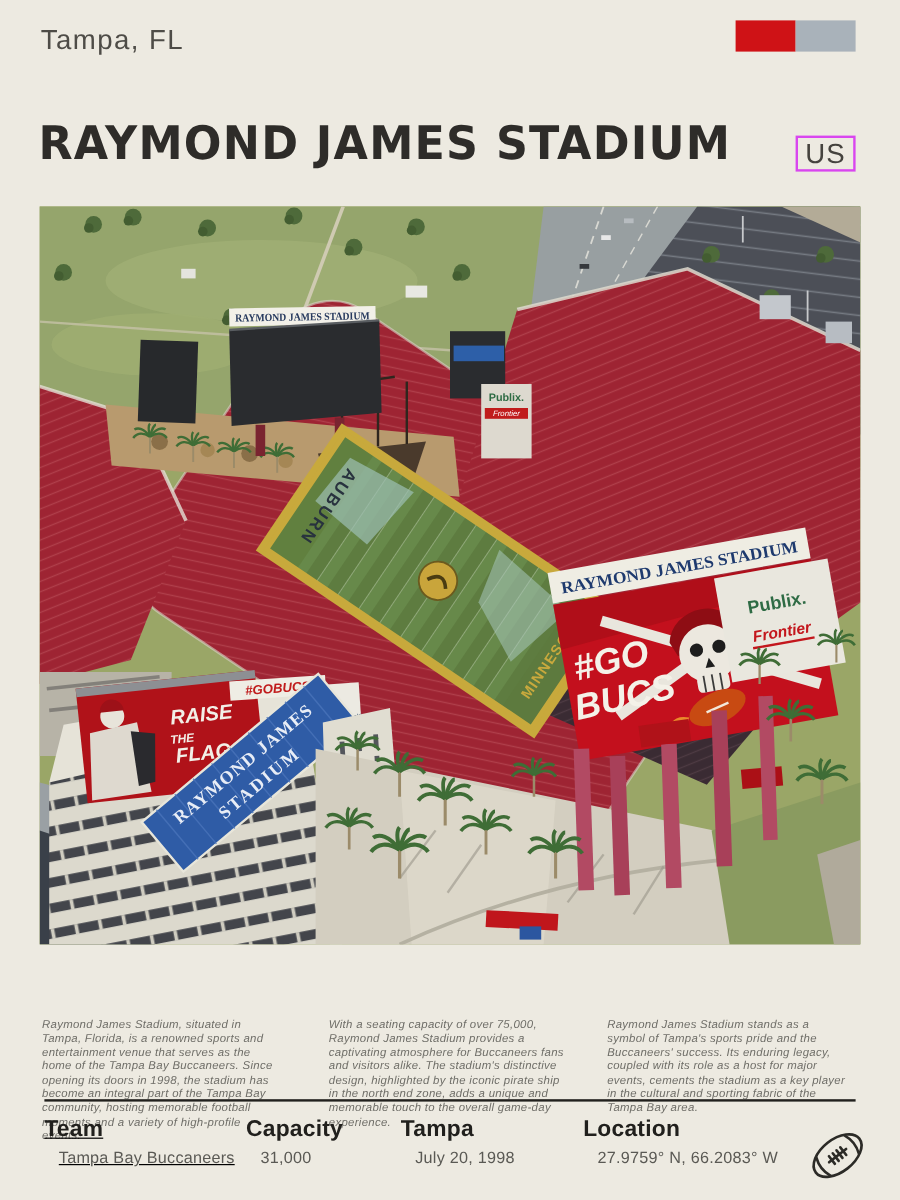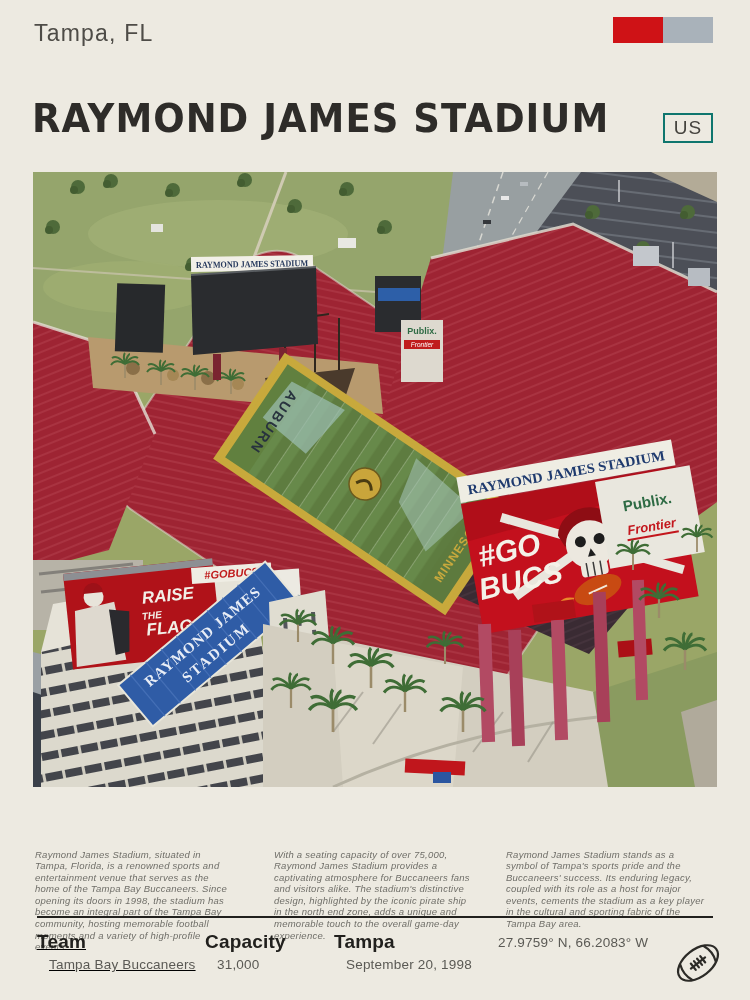--- a/index.html
+++ b/index.html
@@ -17,21 +17,21 @@
   .blk-red{left:613px;background:#cf1216;}
   .blk-gray{left:663px;background:#a9b2ba;}
   .title{
     left:32px;top:97px;width:640px;
     font-family:"DejaVu Sans",sans-serif;font-weight:bold;
     font-size:37px;letter-spacing:1px;color:#2e2c29;white-space:nowrap;
     transform:scaleY(1.04);transform-origin:left top;
   }
   .usbox{
     left:663px;top:113px;width:50px;height:30px;box-sizing:border-box;
-    border:2px solid #0f766e;color:#45433e;font-size:19px;letter-spacing:1px;
+    border:2px solid #d946ef;color:#45433e;font-size:23px;letter-spacing:1px;
     display:flex;align-items:center;justify-content:center;
   }
   
   .photo{left:33px;top:172px;width:684px;height:615px;background:#9aa667;}
   
   .para{
     top:839px;width:200px;font-size:9.5px;line-height:1.22;font-style:italic;
     color:#6f6e68;letter-spacing:0.25px;
   }
   .p1{left:35px;} .p2{left:274px;} .p3{left:506px;}
@@ -341,23 +341,24 @@
 <div class="abs stat s1">
   <div class="lbl">Team</div>
   <div class="val">Tampa Bay Buccaneers</div>
 </div>
 <div class="abs stat s2">
   <div class="lbl">Capacity</div>
   <div class="val">31,000</div>
 </div>
 <div class="abs stat s3">
   <div class="lbl">Tampa</div>
-  <div class="val">September 20, 1998</div>
+  <div class="val">July 20, 1998</div>
 </div>
 <div class="abs stat s4">
+  <div class="lbl">Location</div>
   <div class="val">27.9759° N, 66.2083° W</div>
 </div>
 
 <svg class="abs ball" width="54" height="58" viewBox="0 0 54 58">
   <g transform="translate(26,29) rotate(-38)" stroke="#2c2b27" stroke-width="2.2" fill="none" stroke-linecap="round">
     <ellipse rx="23" ry="13.5"></ellipse>
     <path d="M-15,-9.5 Q-19,0 -15,9.5"></path>
     <path d="M15,-9.5 Q19,0 15,9.5"></path>
     <line x1="-9" y1="0" x2="9" y2="0"></line>
     <line x1="-6" y1="-4" x2="-6" y2="4"></line>

